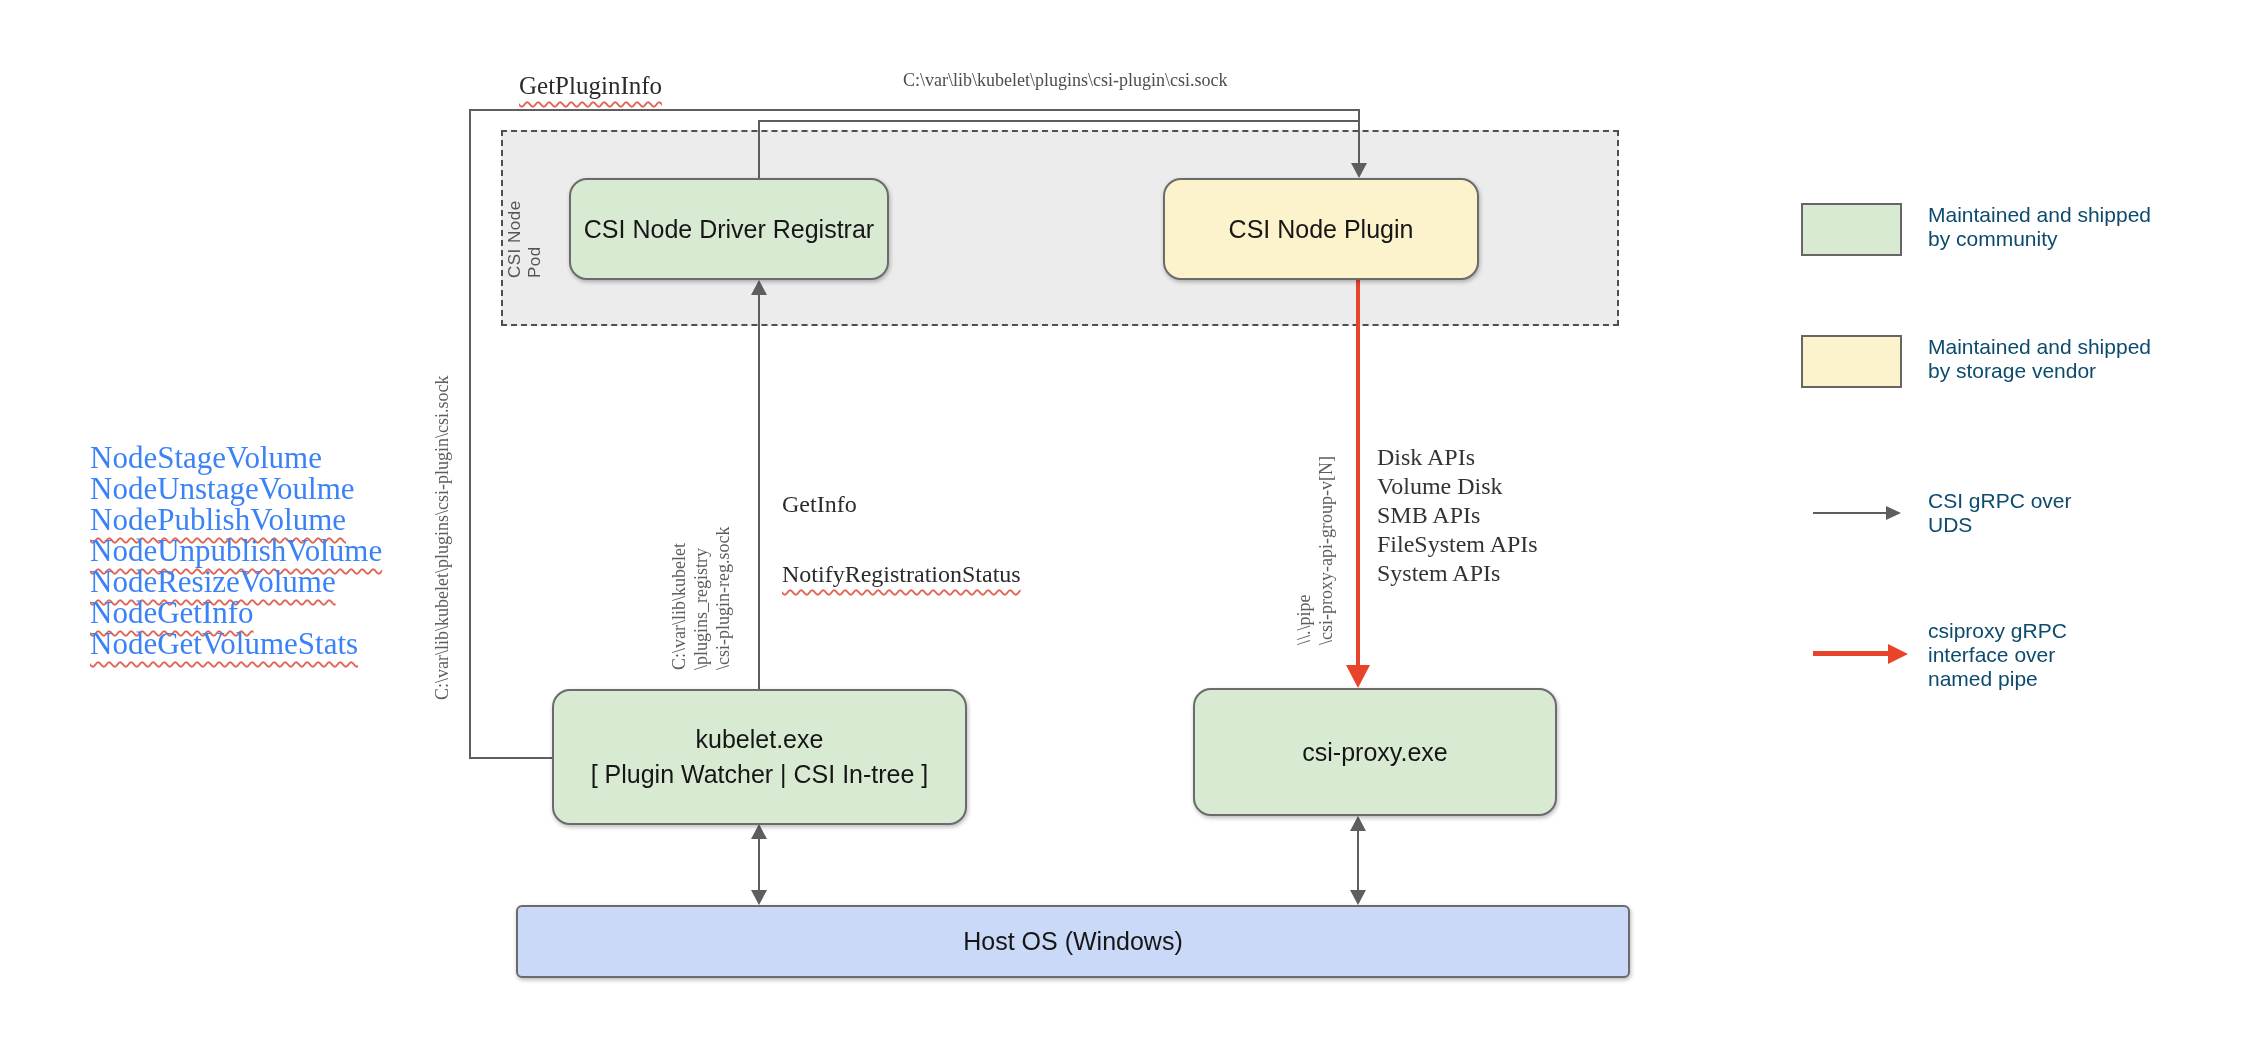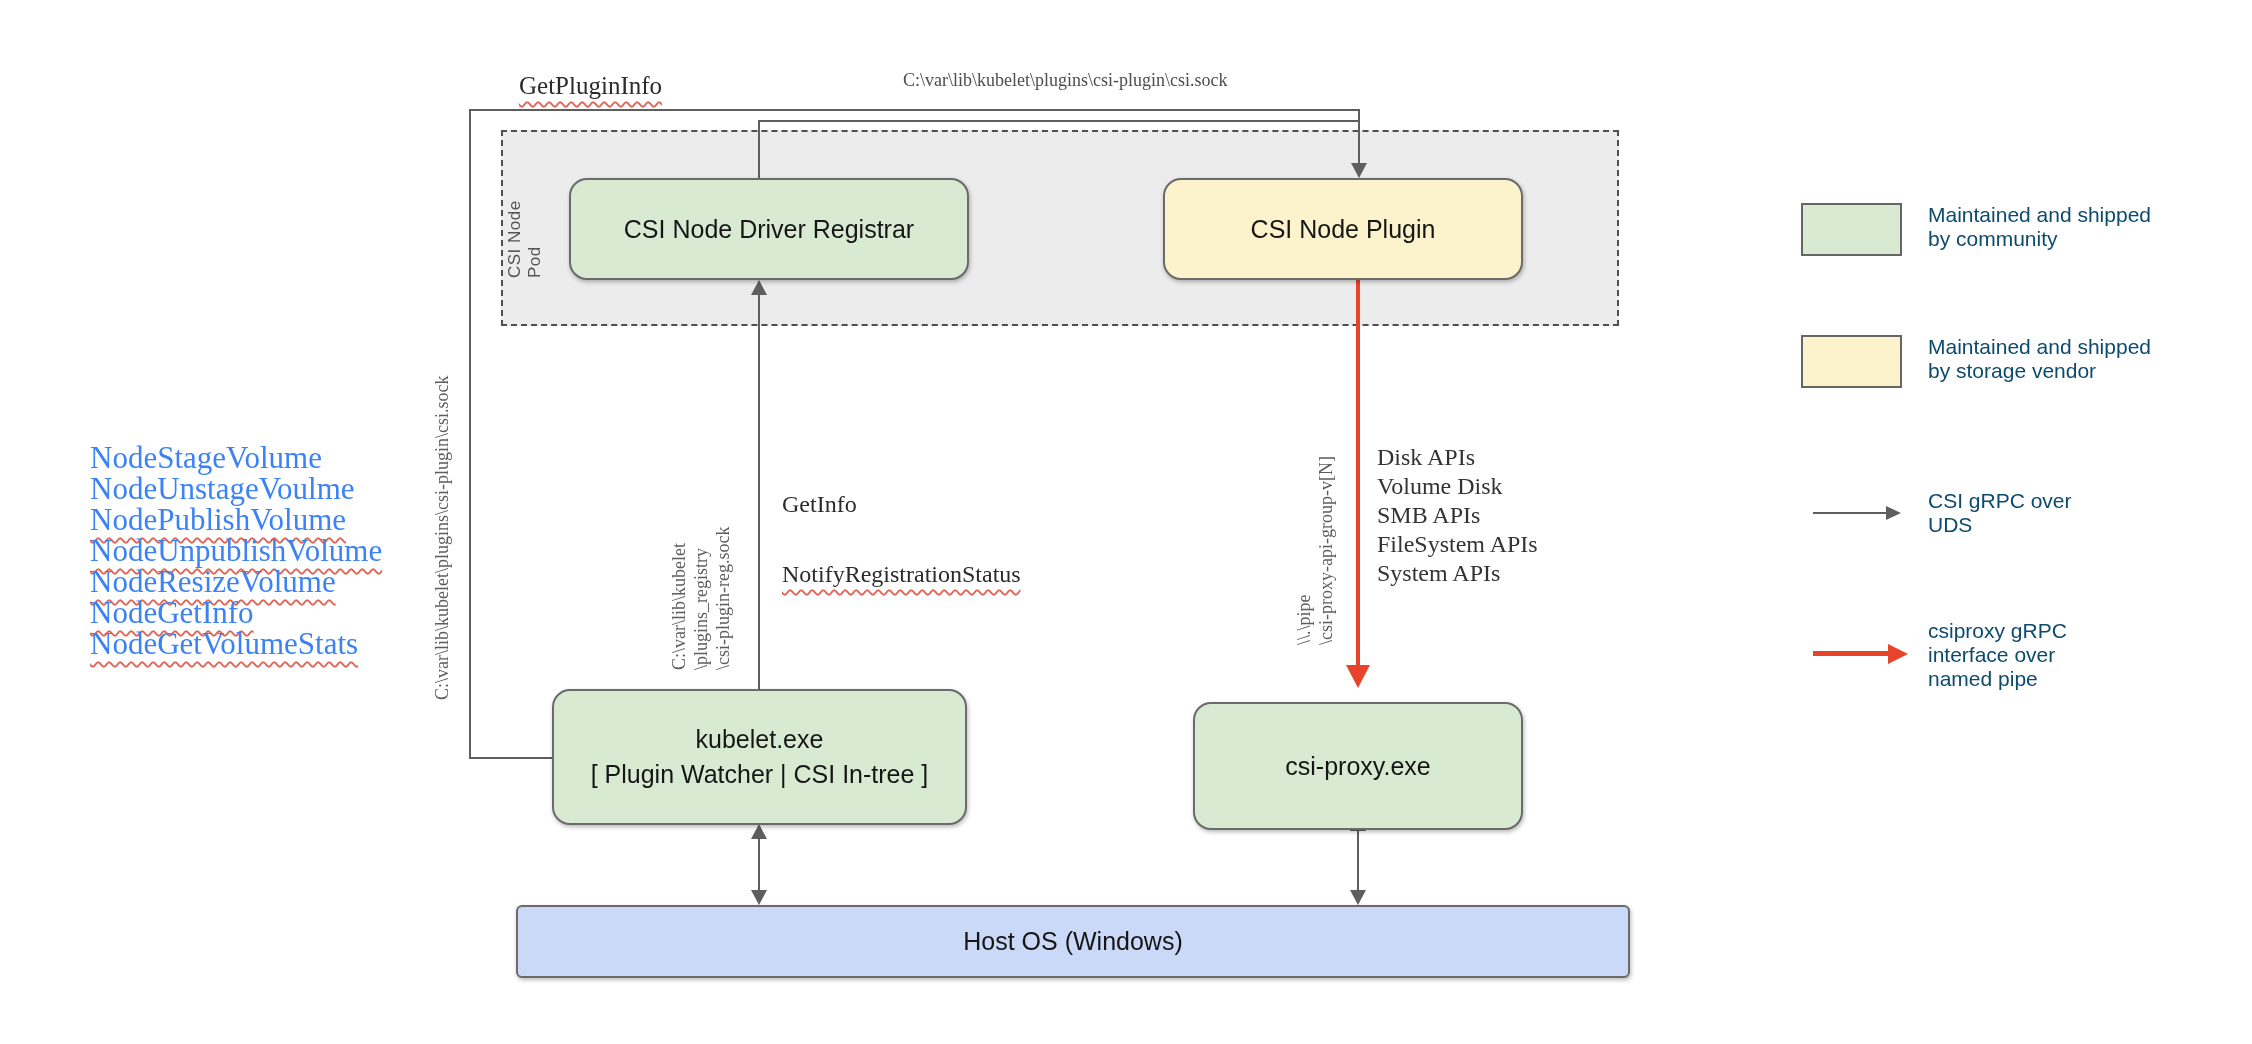--- a/index.html
+++ b/index.html
@@ -87,25 +87,25 @@
   <div class="ah red-down" style="left:1346px; top:665px;"></div>
 
   <div class="line" style="left:758px; top:838px; width:2px; height:54px;"></div>
   <div class="ah up" style="left:751px; top:824px;"></div>
   <div class="ah down" style="left:751px; top:890px;"></div>
 
   <div class="line" style="left:1357px; top:830px; width:2px; height:62px;"></div>
   <div class="ah up" style="left:1350px; top:816px;"></div>
   <div class="ah down" style="left:1350px; top:890px;"></div>
 
-  <div class="box" style="left:569px; top:178px; width:400px; height:102px;text-align:right;">CSI Node Driver Registrar</div>
-  <div class="box vendor" style="left:1163px; top:178px; width:360px; height:102px;">CSI Node Plugin</div>
+  <div class="box" style="left:569px; top:178px; width:320px; height:102px;text-align:right;">CSI Node Driver Registrar</div>
+  <div class="box vendor" style="left:1163px; top:178px; width:316px; height:102px;">CSI Node Plugin</div>
   <div class="box" style="left:552px; top:689px; width:415px; height:136px;">kubelet.exe
 [ Plugin Watcher | CSI In-tree ]</div>
-  <div class="box" style="left:1193px; top:688px; width:330px; height:128px;margin-top:14px;">csi-proxy.exe</div>
+  <div class="box" style="left:1193px; top:688px; width:364px; height:128px;">csi-proxy.exe</div>
   <div class="box host" style="left:516px; top:905px; width:1114px; height:73px;">Host OS (Windows)</div>
 
   <div class="lbl mono squiggle" style="left:519px; top:72px; font-size:25px; color:#2b2b2b;">GetPluginInfo</div>
 
   <div class="lbl mono" style="left:903px; top:70px; font-size:18px; color:#4d4d4d;">C:\var\lib\kubelet\plugins\csi-plugin\csi.sock</div>
 
   <div class="vtext mono" style="left:429px; top:200px; width:26px; height:500px; font-size:18px; line-height:26px;">C:\var\lib\kubelet\plugins\csi-plugin\csi.sock</div>
 
   <div class="vtext mono" style="left:668px; top:450px; width:68px; height:220px; font-size:18px; line-height:22px;">C:\var\lib\kubelet
 \plugins_registry

